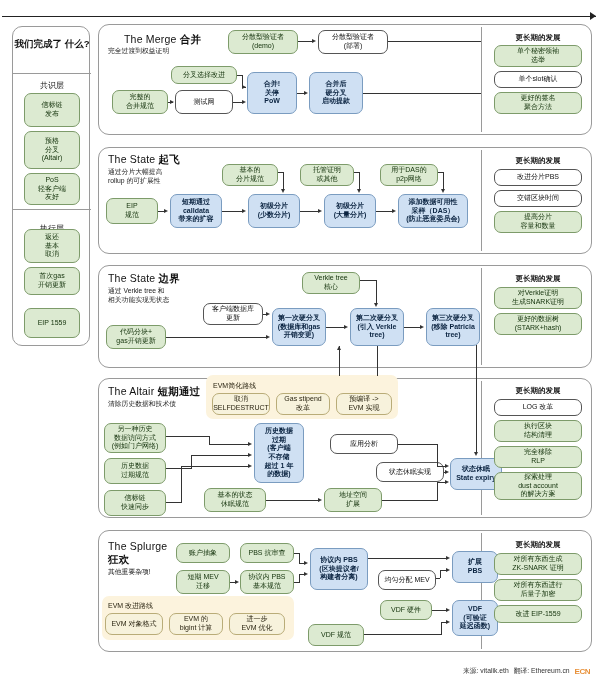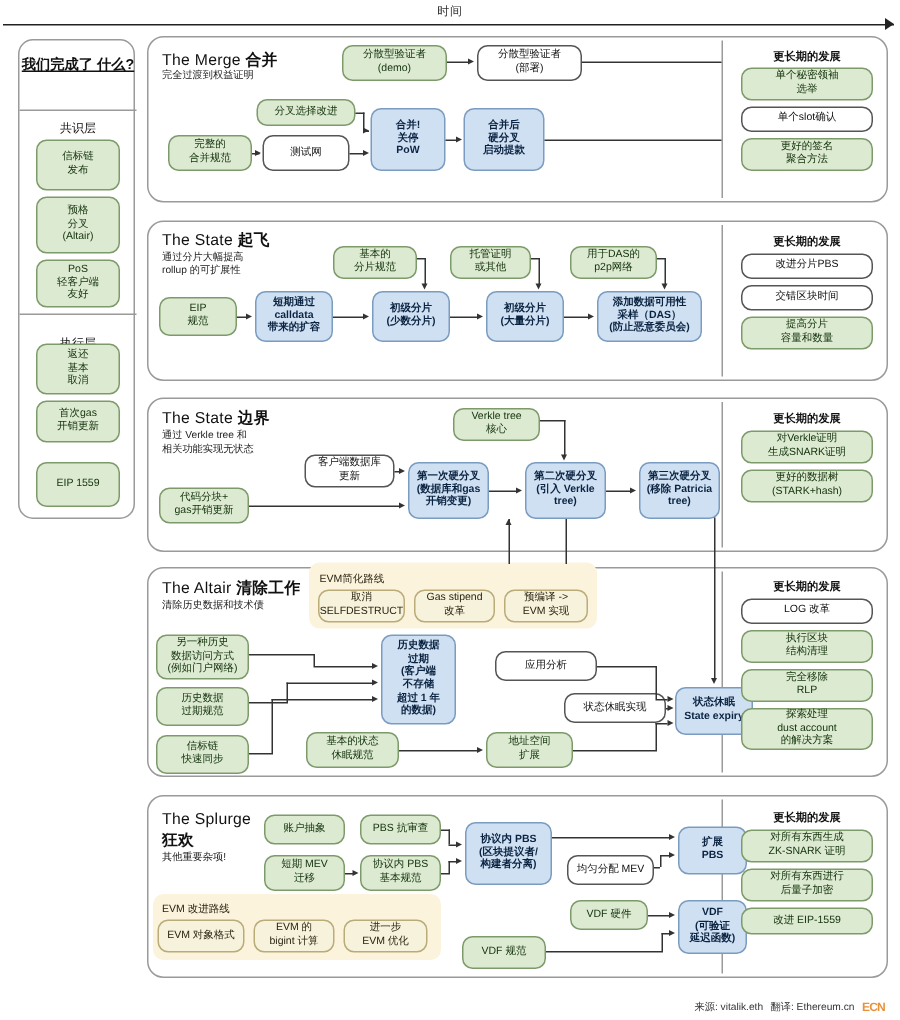--- a/index.html
+++ b/index.html
@@ -23,21 +23,21 @@
     border-left:6px solid #222;border-top:4px solid transparent;border-bottom:4px solid transparent;
   }
 
   
   .sidebar{
     position:absolute;left:12px;top:26px;width:78px;height:320px;
     border:1px solid #9a9a9a;border-radius:10px;background:#fff;box-sizing:border-box;
   }
   .sidebar-title{
     position:absolute;left:0;top:10px;width:78px;text-align:center;
-    font-size:9.5px;font-weight:bold;line-height:14px;color:#111;text-decoration:underline;
+    font-size:9.5px;font-weight:bold;line-height:14px;color:#111;
   }
   .sidebar-sep{position:absolute;left:0;width:78px;height:1px;background:#9a9a9a;}
   .sec-head{
     position:absolute;left:0;width:78px;text-align:center;font-size:8px;color:#111;font-weight:normal;
   }
 
   
   .node{
     position:absolute;box-sizing:border-box;border-radius:7px;
     display:flex;align-items:center;justify-content:center;text-align:center;
@@ -98,21 +98,20 @@
   }
   .ecn-logo{
     font-size:8px;font-weight:bold;color:#e8913a;letter-spacing:-.5px;
   }
 </style>
 </head>
 <body>
 
 <div id="root">
 
-  <div class="timeline-label">时间</div>
   <div class="timeline-axis"></div>
   <div class="timeline-arrow"></div>
 
   <div class="sidebar">
     <div class="sidebar-title">我们完成了
 什么?</div>
     <div class="sidebar-sep" style="top:46px"></div>
     <div class="sidebar-sep" style="top:182px"></div>
 
     <div class="sec-head" style="top:53px">共识层</div>
@@ -129,21 +128,21 @@
     <div class="node green" style="left:11px;top:202px;width:56px;height:34px">返还
 基本
 取消</div>
     <div class="node green" style="left:11px;top:240px;width:56px;height:28px">首次gas
 开销更新</div>
     <div class="node green" style="left:11px;top:281px;width:56px;height:30px">EIP 1559</div>
   </div>
 
   <div class="panel" style="left:98px;top:24px;width:494px;height:111px"></div>
   <div class="panel-divider" style="left:481px;top:27px;height:105px"></div>
-  <div class="panel-title" style="left:108px;top:33px">
+  <div class="panel-title" style="left:124px;top:33px">
     <span>The Merge</span>
     <b>合并</b>
   </div>
   <div class="panel-sub" style="left:108px;top:47px;width:120px">完全过渡到权益证明</div>
 
   <div class="node green" style="left:228px;top:30px;width:70px;height:24px">分散型验证者
 (demo)</div>
   <div class="node white" style="left:318px;top:30px;width:70px;height:24px">分散型验证者
 (部署)</div>
   <div class="ln hl" style="left:298px;top:41px;width:14px"></div>
@@ -274,21 +273,21 @@
   <div class="future-head" style="left:486px;top:274px;width:104px">更长期的发展</div>
   <div class="node green" style="left:494px;top:287px;width:88px;height:22px">对Verkle证明
 生成SNARK证明</div>
   <div class="node green" style="left:494px;top:313px;width:88px;height:22px">更好的数据树
 (STARK+hash)</div>
 
   <div class="panel" style="left:98px;top:378px;width:494px;height:140px"></div>
   <div class="panel-divider" style="left:481px;top:381px;height:134px"></div>
   <div class="panel-title" style="left:108px;top:385px">
     <span>The Altair</span>
-    <b>清除工作</b>
+    <b>短期通过</b>
   </div>
   <div class="panel-sub" style="left:108px;top:400px;width:92px">清除历史数据和技术债</div>
 
   <div class="cream-group" style="left:206px;top:375px;width:192px;height:44px"></div>
   <div class="cream-title" style="left:213px;top:381px">EVM简化路线</div>
   <div class="node cream-item" style="left:212px;top:393px;width:58px;height:22px">取消
 SELFDESTRUCT</div>
   <div class="node cream-item" style="left:276px;top:393px;width:54px;height:22px">Gas stipend
 改革</div>
   <div class="node cream-item" style="left:336px;top:393px;width:56px;height:22px">预编译 -&gt;

